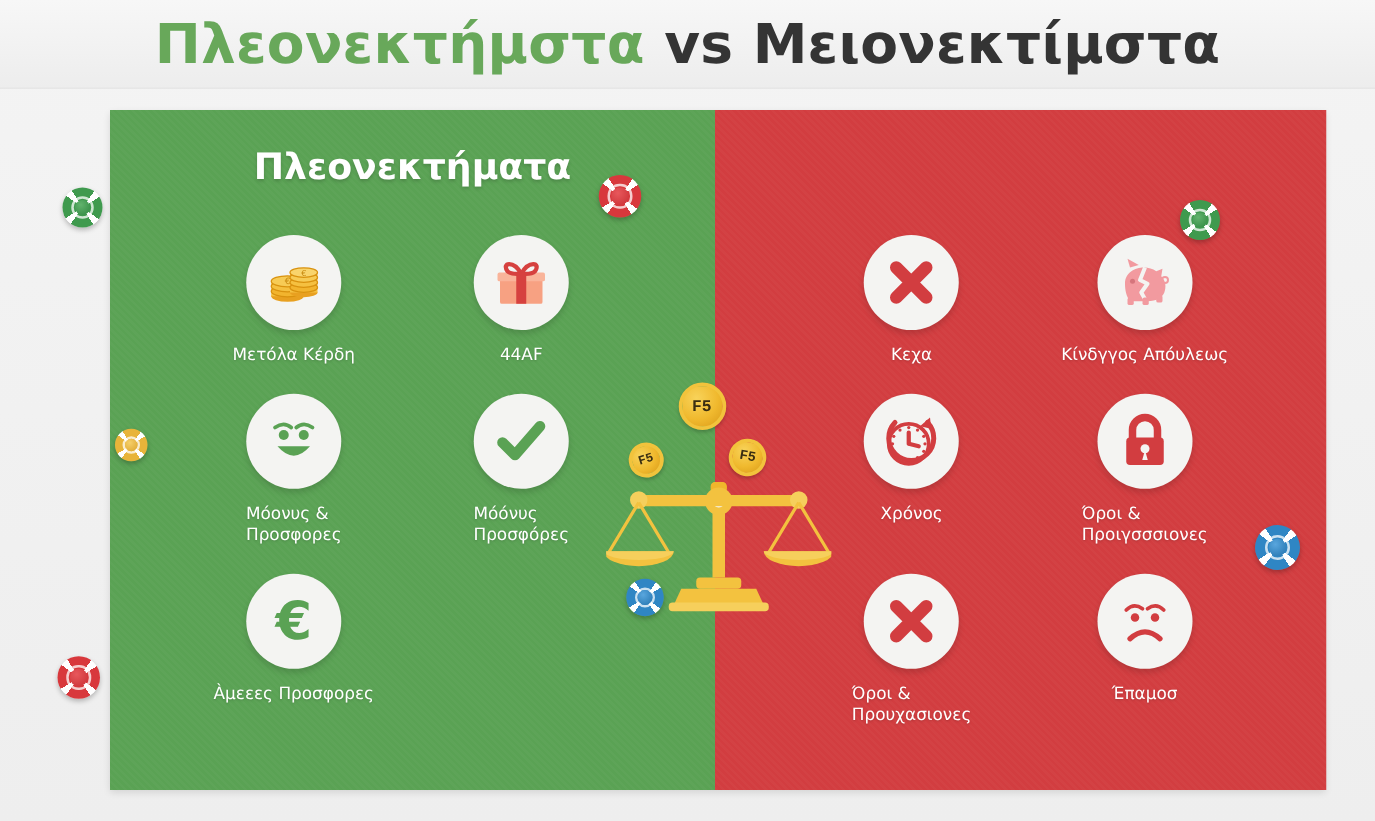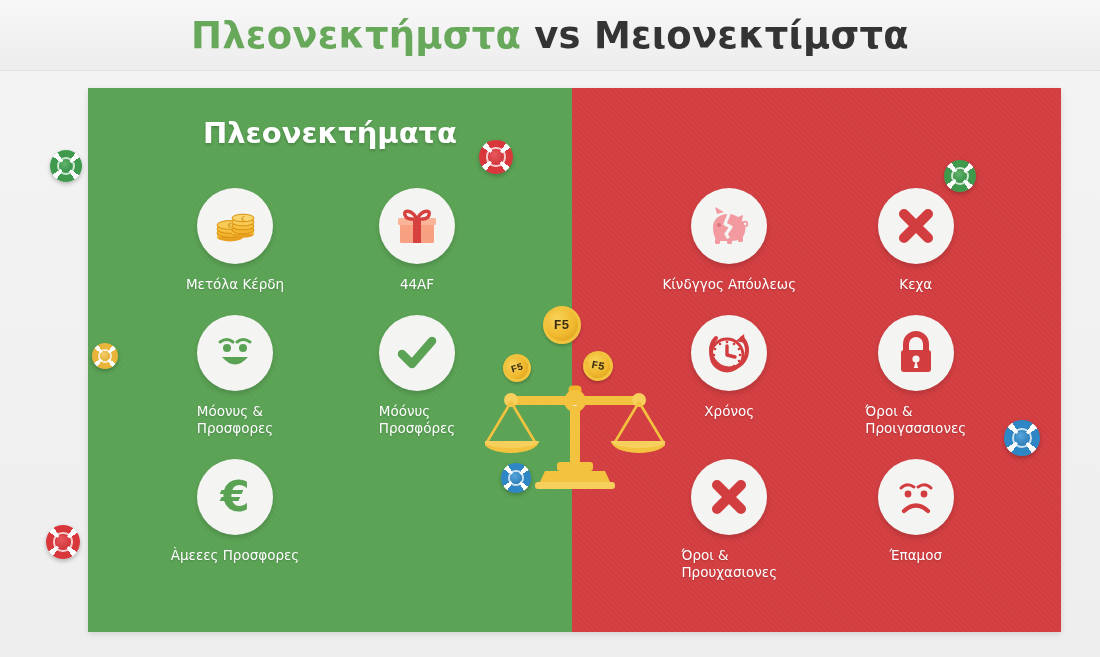--- a/index.html
+++ b/index.html
@@ -15,21 +15,21 @@
     background: linear-gradient(180deg,#f4f4f4 0%, #eeeeee 100%);
   }
 
   
   .header-band {
     position: absolute; left: 0; top: 0; width: 1100px; height: 70px;
     background: linear-gradient(180deg,#f7f7f7 0%, #ededed 100%);
     display: flex; align-items: center; justify-content: center;
   }
   .header-title {
-    font-size: 37px; font-weight: bold; letter-spacing: .2px;
+    font-size: 44px; font-weight: bold; letter-spacing: .2px;
     white-space: nowrap;
   }
   .hl-green { color: #68a85a; }
   .hl-dark  { color: #343434; }
   .header-rule {
     position: absolute; left: 0; top: 70px; width: 1100px; height: 1px;
     background: #e2e2e2;
   }
 
   
@@ -210,46 +210,46 @@
 
 
       </div>
     </div>
 
     <div class="panel panel-cons">
       <div class="grid grid-cons">
 
         <div class="item">
           <div class="icon-circle">
+            <svg width="46" height="46" viewBox="0 0 46 46">
+              <path d="M11 11 L35 35 M35 11 L11 35" stroke="#d23d40" stroke-width="10" stroke-linecap="round"></path>
+            </svg>
+          </div>
+          <div class="item-label">Κεχα</div>
+        </div>
+
+        <div class="item">
+          <div class="icon-circle">
             <svg width="52" height="46" viewBox="0 0 52 46">
               <g stroke="#f4f4f2" stroke-width="3" stroke-linecap="round">
                 <line x1="-4" y1="19" x2="8" y2="19"></line>
                 <line x1="-2" y1="26" x2="9" y2="26"></line>
                 <line x1="0" y1="33" x2="8" y2="33"></line>
               </g>
               <path d="M14 11 L12 4 L21 9 Z" fill="#f29a9f"></path>
               <path d="M10 24 C10 15 18 11 25 11 C29 11 32 12 35 14 L40 12 L39 18 C42 21 43 25 42 29 C41 35 35 38 28 38 L14 38 C11 34 10 29 10 24 Z" fill="#f29a9f"></path>
               <path d="M26 11 L22 21 L28 24 L23 31 L27 38" fill="none" stroke="#f4f4f2" stroke-width="3.2" stroke-linejoin="round"></path>
               <rect x="12" y="35" width="5" height="6" rx="1.5" fill="#f29a9f"></rect>
               <rect x="24" y="35" width="5" height="6" rx="1.5" fill="#f29a9f"></rect>
               <rect x="35" y="33" width="5" height="6" rx="1.5" fill="#f29a9f"></rect>
               <circle cx="16" cy="22" r="2" fill="#d6757c"></circle>
               <circle cx="42" cy="21" r="2.4" fill="none" stroke="#f29a9f" stroke-width="1.6"></circle>
             </svg>
           </div>
           <div class="item-label">Κίνδγγος Απόυλεως</div>
-        </div>
-
-        <div class="item">
-          <div class="icon-circle">
-            <svg width="46" height="46" viewBox="0 0 46 46">
-              <path d="M11 11 L35 35 M35 11 L11 35" stroke="#d23d40" stroke-width="10" stroke-linecap="round"></path>
-            </svg>
-          </div>
-          <div class="item-label">Κεχα</div>
         </div>
 
         <div class="item">
           <div class="icon-circle">
             <svg width="50" height="50" viewBox="0 0 50 50">
               <path d="M38 10 A18 18 0 1 1 12 10" fill="none" stroke="#d23d40" stroke-width="4" stroke-linecap="round"></path>
               <path d="M40 6 L41 15 L32 13 Z" fill="#d23d40"></path>
               <circle cx="23" cy="27" r="16" fill="none" stroke="#d23d40" stroke-width="3"></circle>
               <g fill="#d23d40">
                 <circle cx="23" cy="14" r="1.3"></circle>

